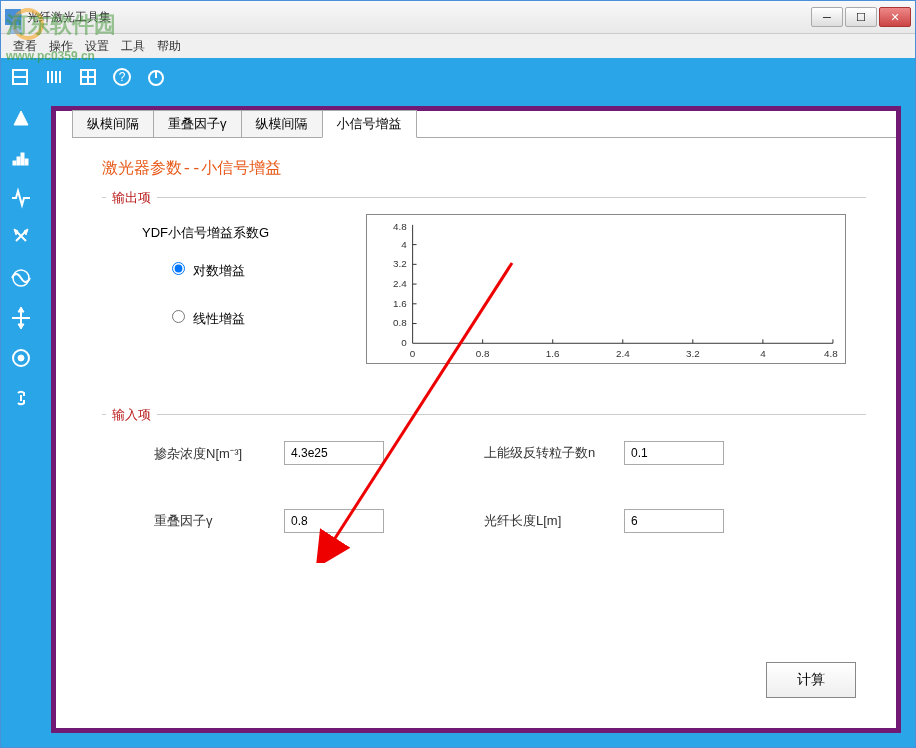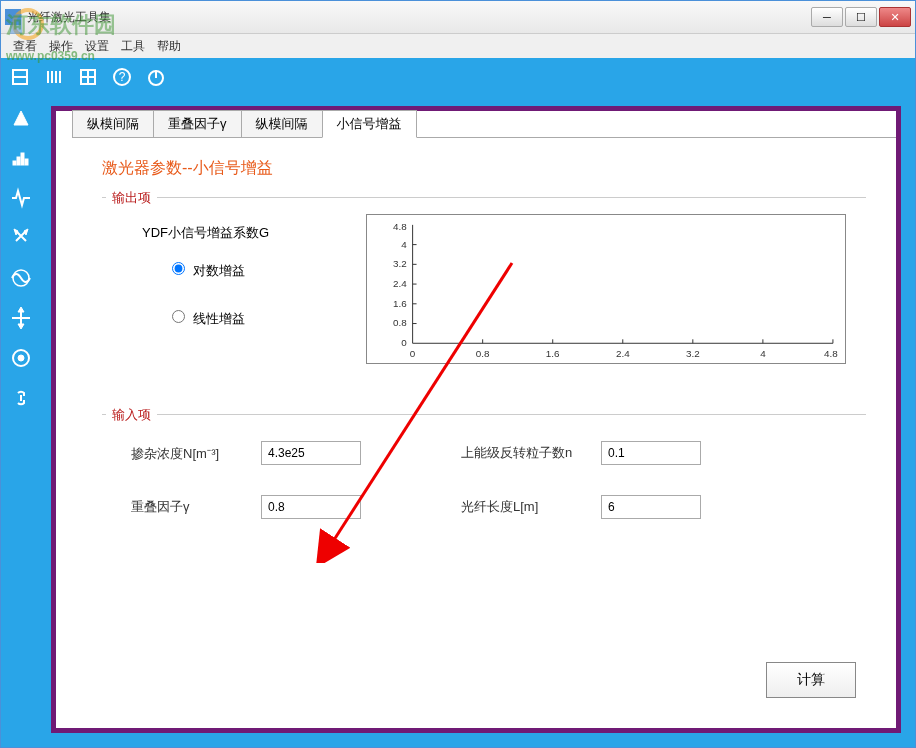--- a/index.html
+++ b/index.html
@@ -32,35 +32,35 @@
     
     .content { flex: 1; background: #29a5e8; padding: 10px 14px 14px 10px; }
     .panel { background: #fff; height: 100%; border: 5px solid #701a75; display: flex; flex-direction: column; padding-left: 16px; }
     
     .tabs { display: flex; height: 28px; margin-top: -1px; }
     .tab { padding: 4px 14px; border: 1px solid #aaa; border-bottom: 1px solid #aaa; background: #f4f4f4; font-size: 13px; cursor: pointer; margin-right: -1px; display: flex; align-items: center; }
     .tab.active { background: #fff; border-bottom: 1px solid #fff; z-index: 2; }
     
     .tab-content { flex: 1; padding: 20px 30px; position: relative; border-top: 1px solid #aaa; margin-top: -1px; }
     
-    .page-title { color: #e85a1a; font-size: 16px; margin-bottom: 18px; }
+    .page-title { color: #e85a1a; font-size: 16px; margin-bottom: 18px; font-family: Liberation Mono, monospace; }
     
     .fieldset { border: none; border-top: 1px solid #ccc; padding: 16px 20px 10px; margin-bottom: 20px; position: relative; }
     .fieldset-legend { position: absolute; top: -9px; left: 4px; background: #fff; padding: 0 6px; font-size: 13px; color: #b91c1c; }
     
     .output-section { display: flex; }
     .radio-group { margin-top: 10px; margin-left: 20px; }
     .radio-group-title { font-size: 13px; margin-bottom: 20px; }
     .radio-item { display: flex; align-items: flex-start; gap: 8px; margin-bottom: 30px; margin-left: 30px; font-size: 13px; }
     .radio-item input { cursor: pointer; }
     
     .chart-box { width: 480px; height: 150px; border: 1px solid #888; background: #fff; position: relative; margin-left: auto; }
     .chart-svg { width: 100%; height: 100%; }
     
-    .input-grid { display: grid; grid-template-columns: 130px 120px 80px 140px 100px; row-gap: 30px; align-items: center; margin-left: 9px; margin-top: 10px; }
+    .input-grid { display: grid; grid-template-columns: 130px 120px 80px 140px 100px; row-gap: 44px; align-items: center; margin-left: 32px; margin-top: 10px; }
     .input-label { font-size: 13px; color: #333; }
     .input-field { width: 100px; height: 24px; border: 1px solid #aaa; padding: 2px 6px; font-size: 12px; background: #fff; }
     
     .calc-btn { position: absolute; right: 40px; bottom: 30px; width: 90px; height: 36px; border: 1px solid #888; background: linear-gradient(to bottom, #fff, #eee); font-size: 14px; cursor: pointer; }
     
     .red-arrow { position: absolute; top: 115px; left: 240px; pointer-events: none; z-index: 50; }
   </style>
 </head>
 <body>
 

